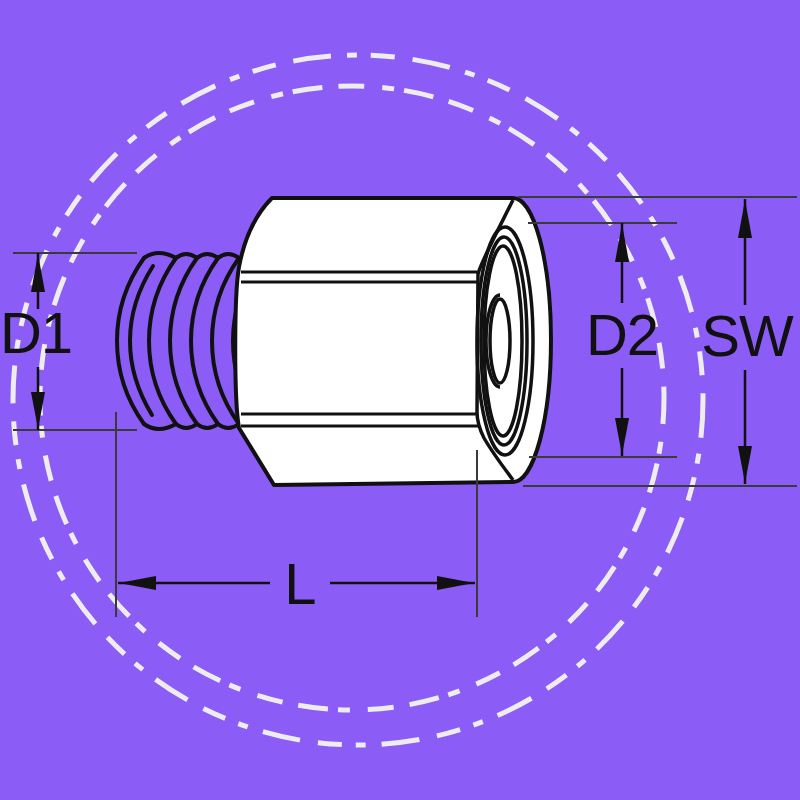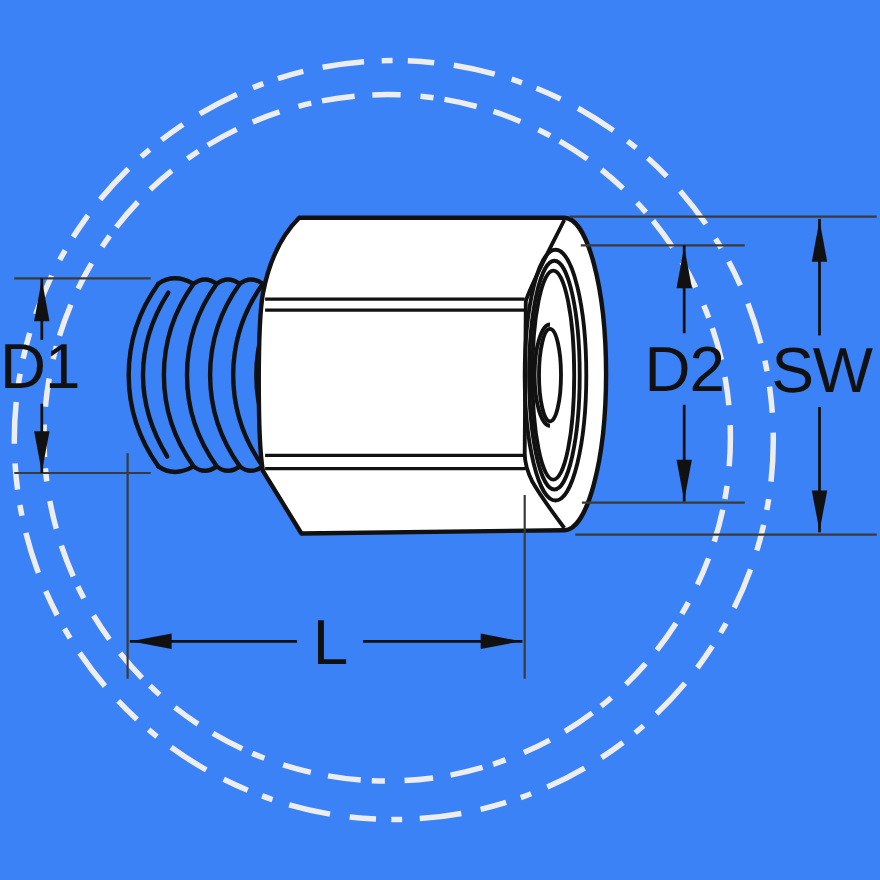--- a/index.html
+++ b/index.html
@@ -1,17 +1,17 @@
 <!DOCTYPE html>
 <html><head>
 <meta charset="utf-8">
 <style>
   html,body{margin:0;padding:0;background:#fff;}
   .stage{
-    position:relative;width:800px;height:800px;background:#3b82f6;overflow:hidden;
+    position:relative;width:800px;height:800px;background:#8b5cf6;overflow:hidden;
     font-family:"Liberation Sans", sans-serif;
   }
   svg{display:block;}
   text.dim-label{
     font-family:"Liberation Sans", sans-serif;
     font-size:58px;
     fill:#111;
     letter-spacing:-1px;
   }
 </style>

